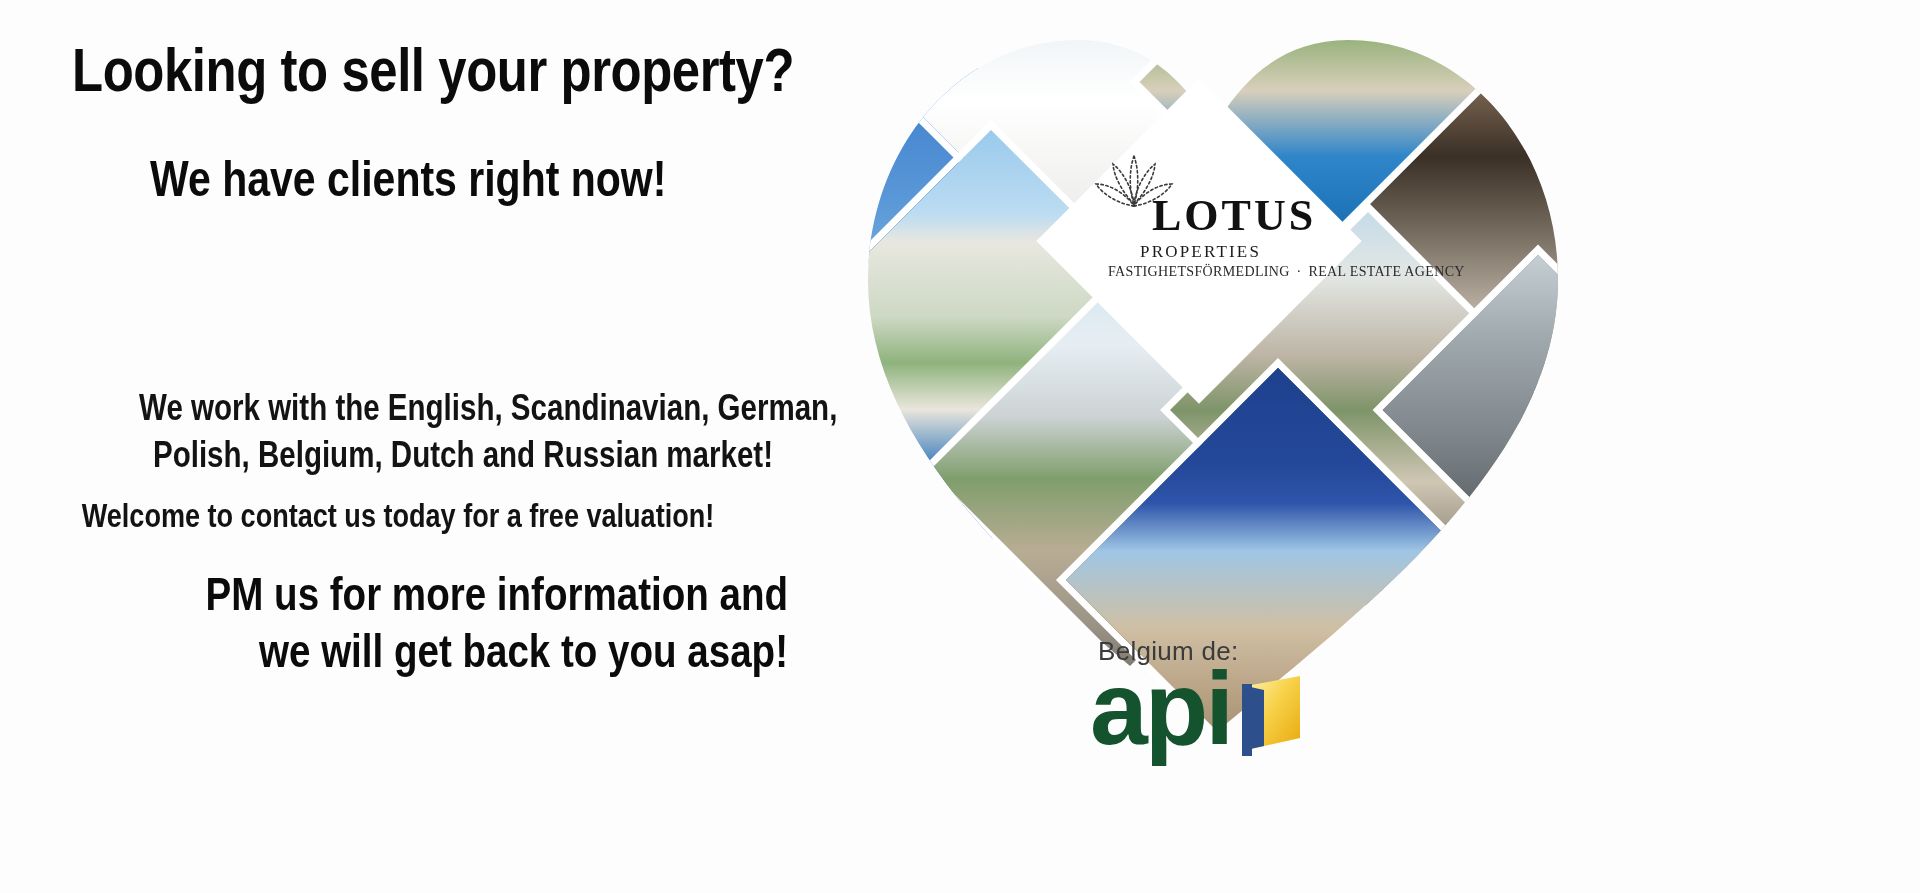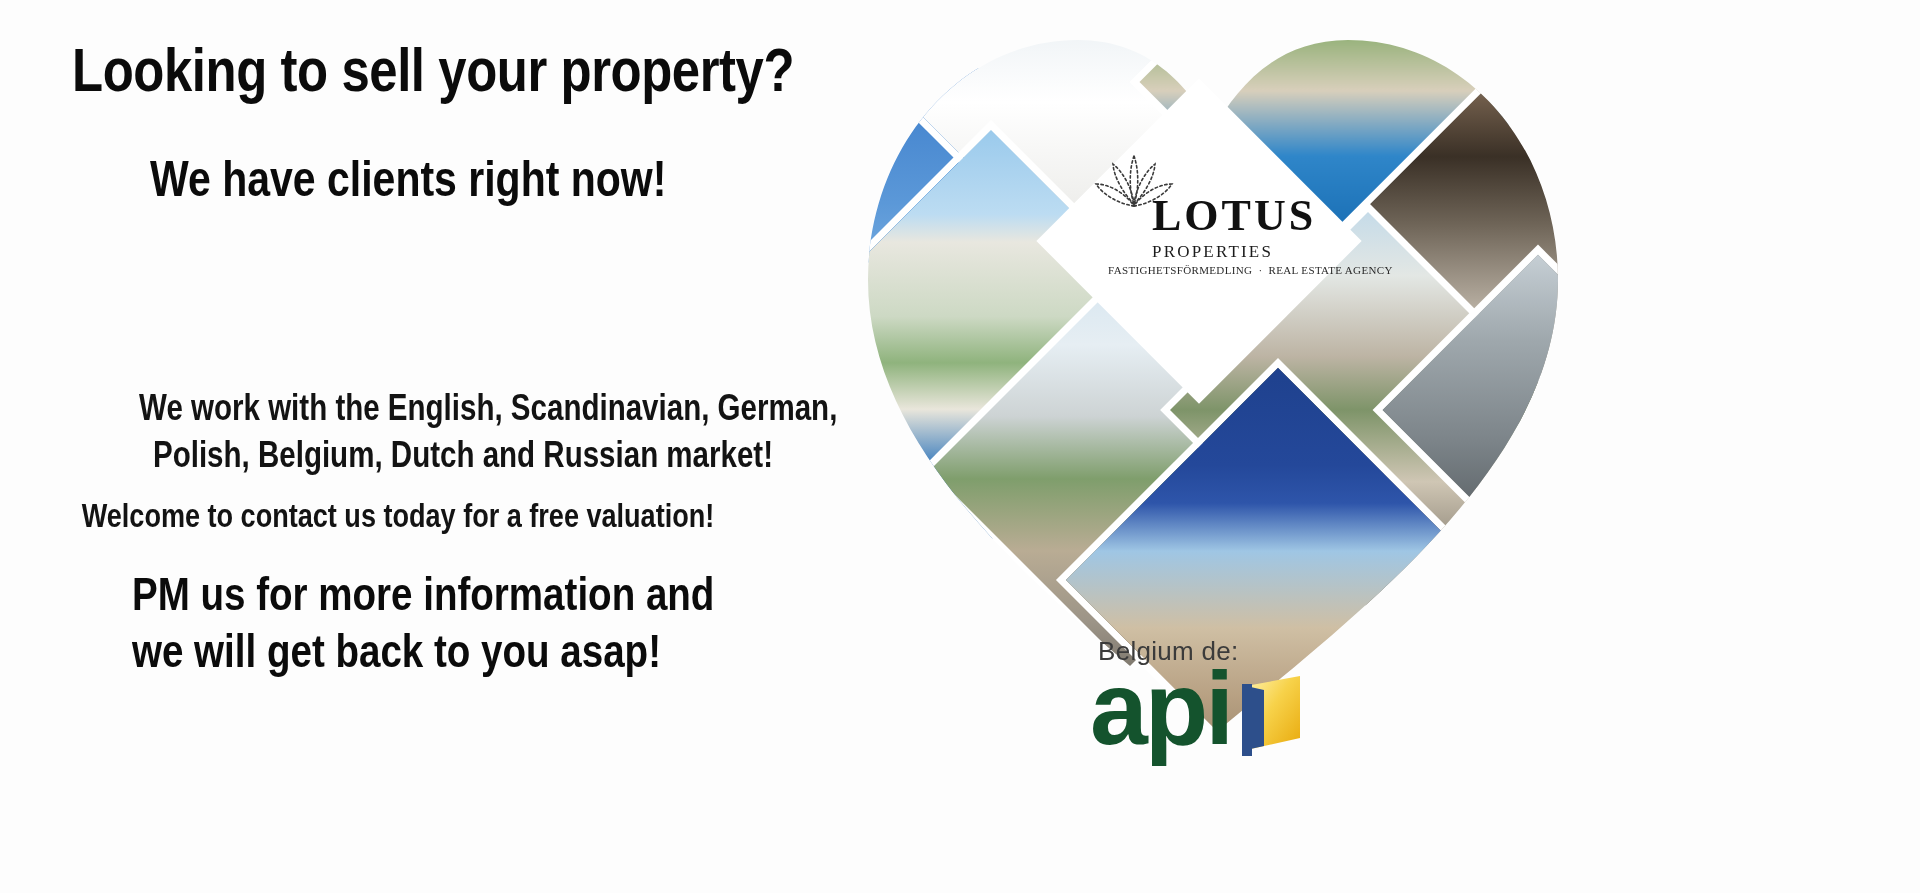--- a/index.html
+++ b/index.html
@@ -71,21 +71,21 @@
 
   
   .cta{
     position:absolute;
     left:60px;top:565px;
     width:800px;
     font-size:47px;
     font-weight:700;
     color:#0b0b0b;
     line-height:1.22;
-    text-align:left;
+    text-align:right;
     white-space:nowrap;
   }
   .cta .ln{display:block;transform:scaleX(.82);transform-origin:center center;}
 
   
   .collage{
     position:absolute;
     left:828px;top:0px;
     width:770px;height:760px;
   }
@@ -186,27 +186,26 @@
     line-height:1;
     margin-left:28px;
   }
   .lotus-sub{
     position:absolute;
     left:60px;top:92px;
     font-family:"Liberation Serif", serif;
     font-size:17px;
     letter-spacing:2.2px;
     color:#1b1b1b;
-    margin-left:12px;
   }
   .lotus-tag{
     position:absolute;
     left:28px;top:114px;
     font-family:"Liberation Serif", serif;
-    font-size:11px;
+    font-size:14px;
     letter-spacing:.35px;
     color:#2a2a2a;
     white-space:nowrap;
   }
   .lotus-tag .sep{margin:0 3px;}
 
   
   .api-block{
     position:absolute;
     left:1090px;top:636px;

